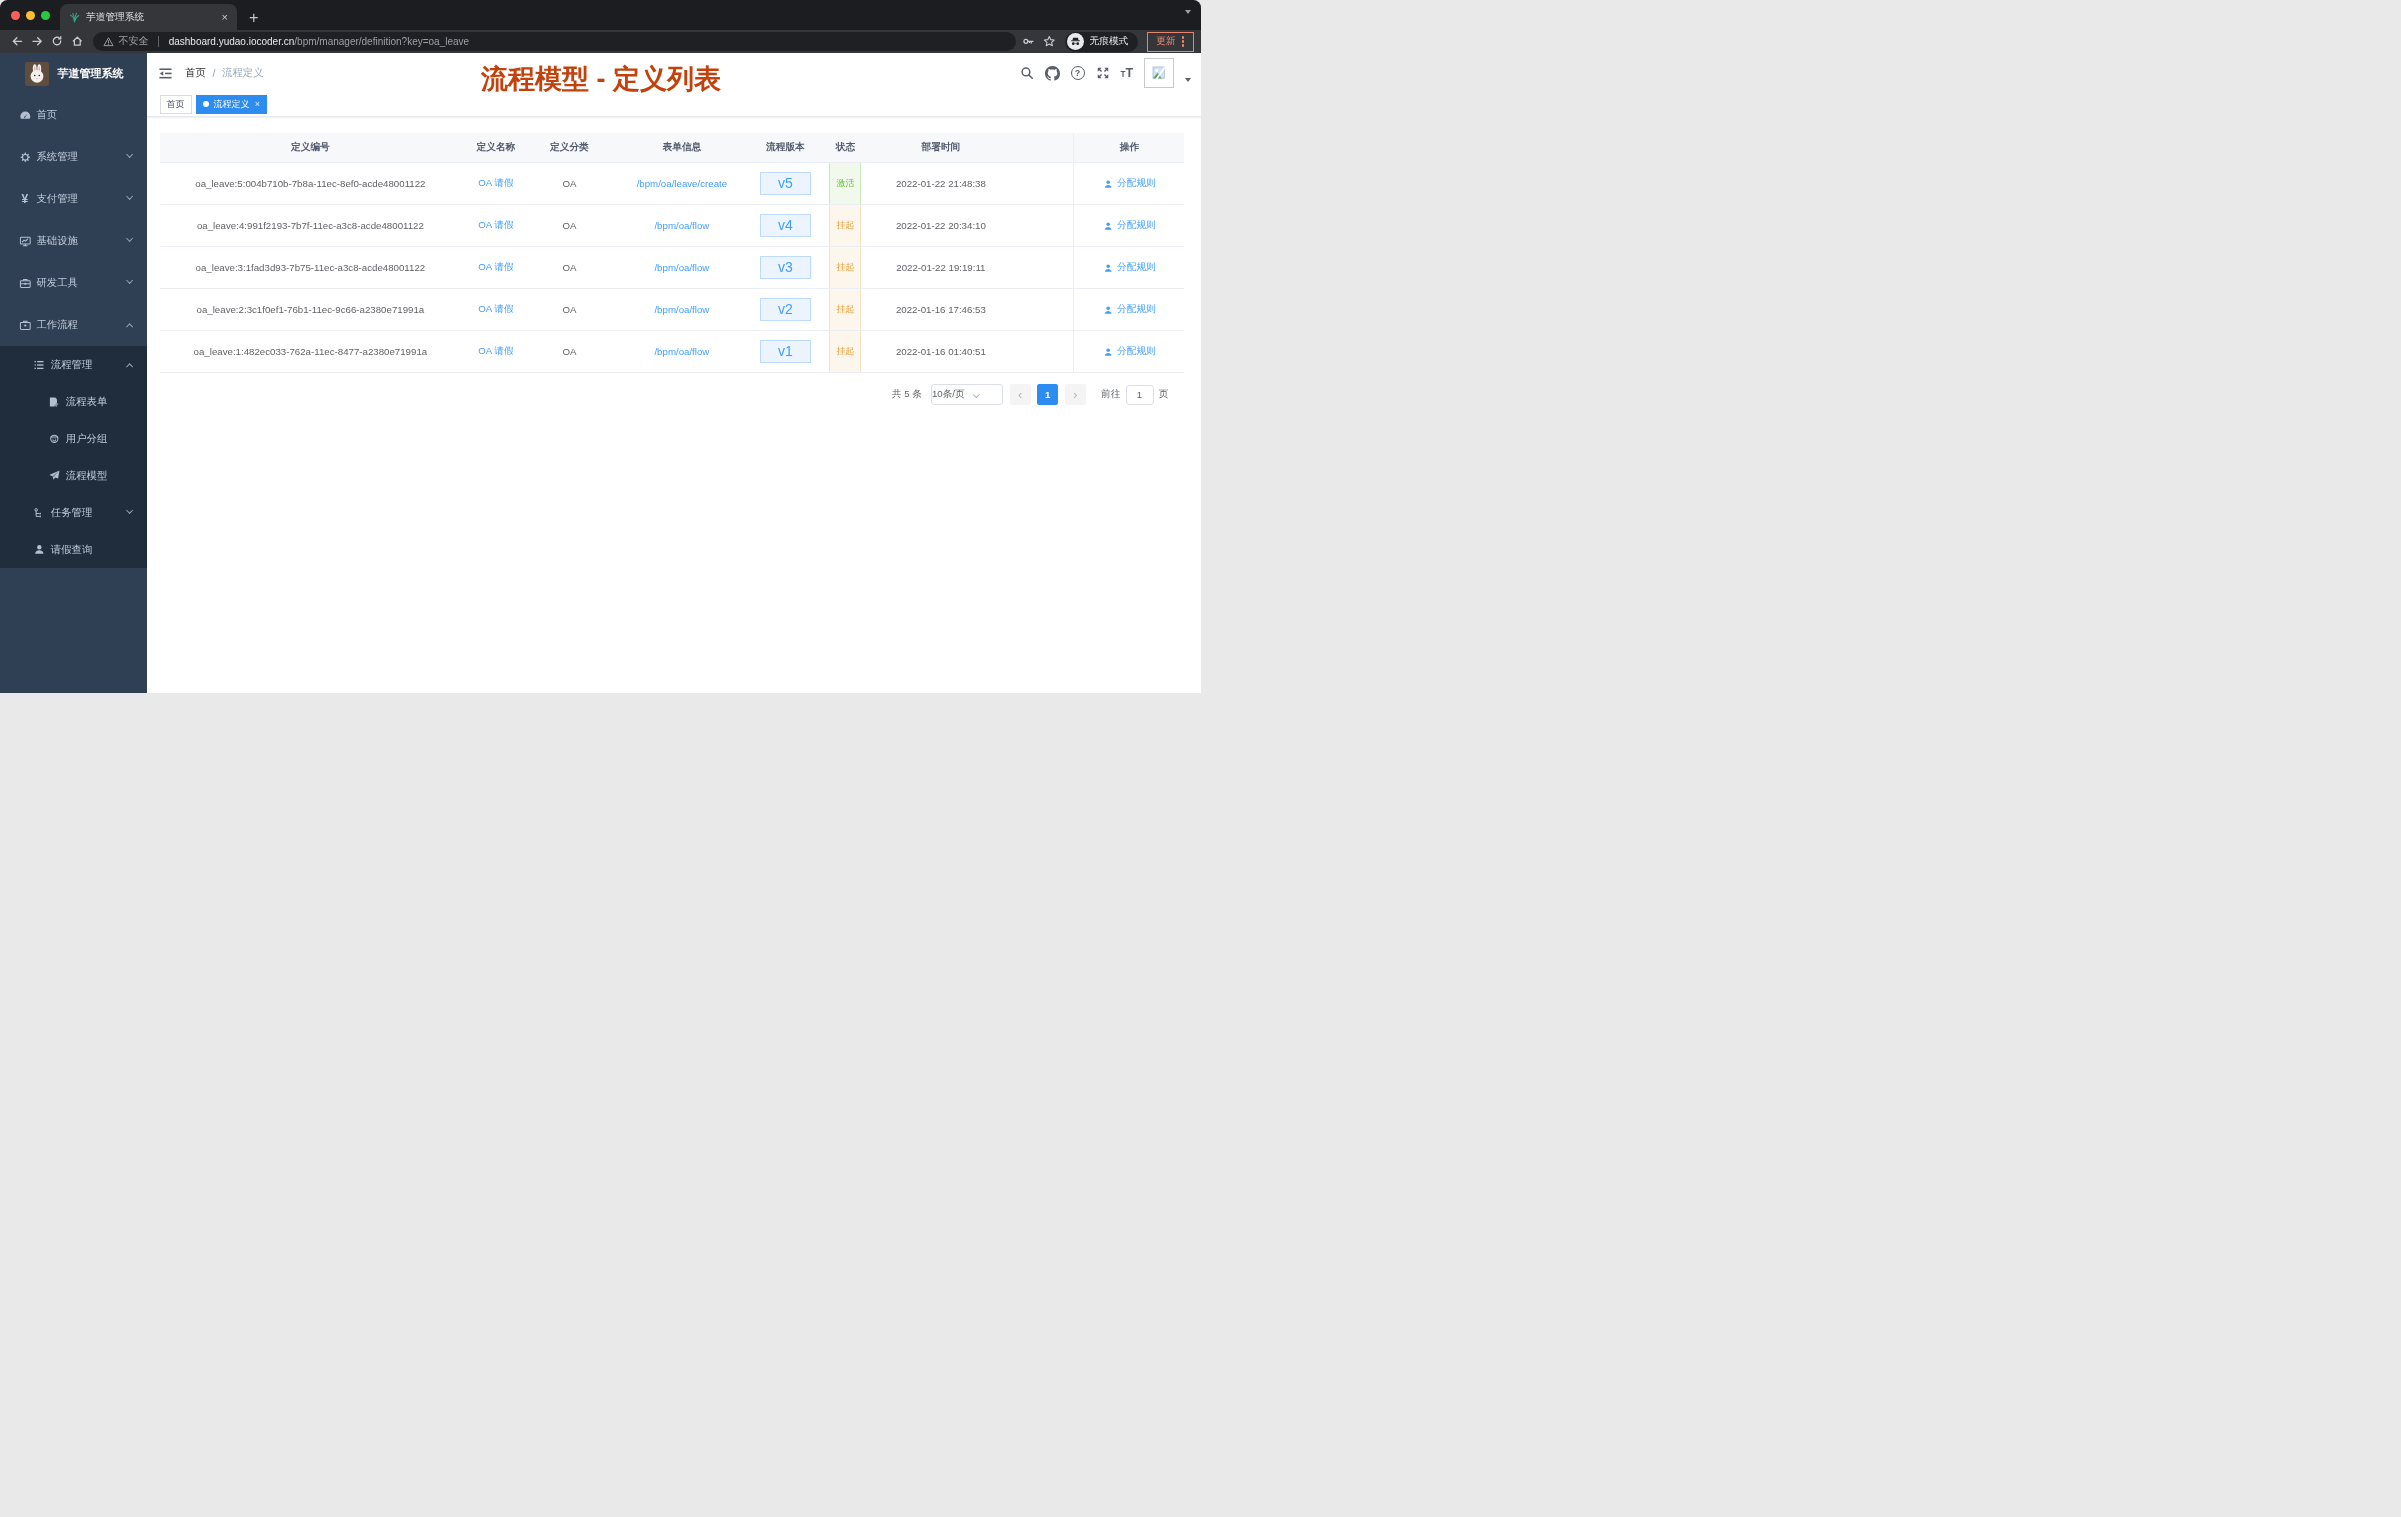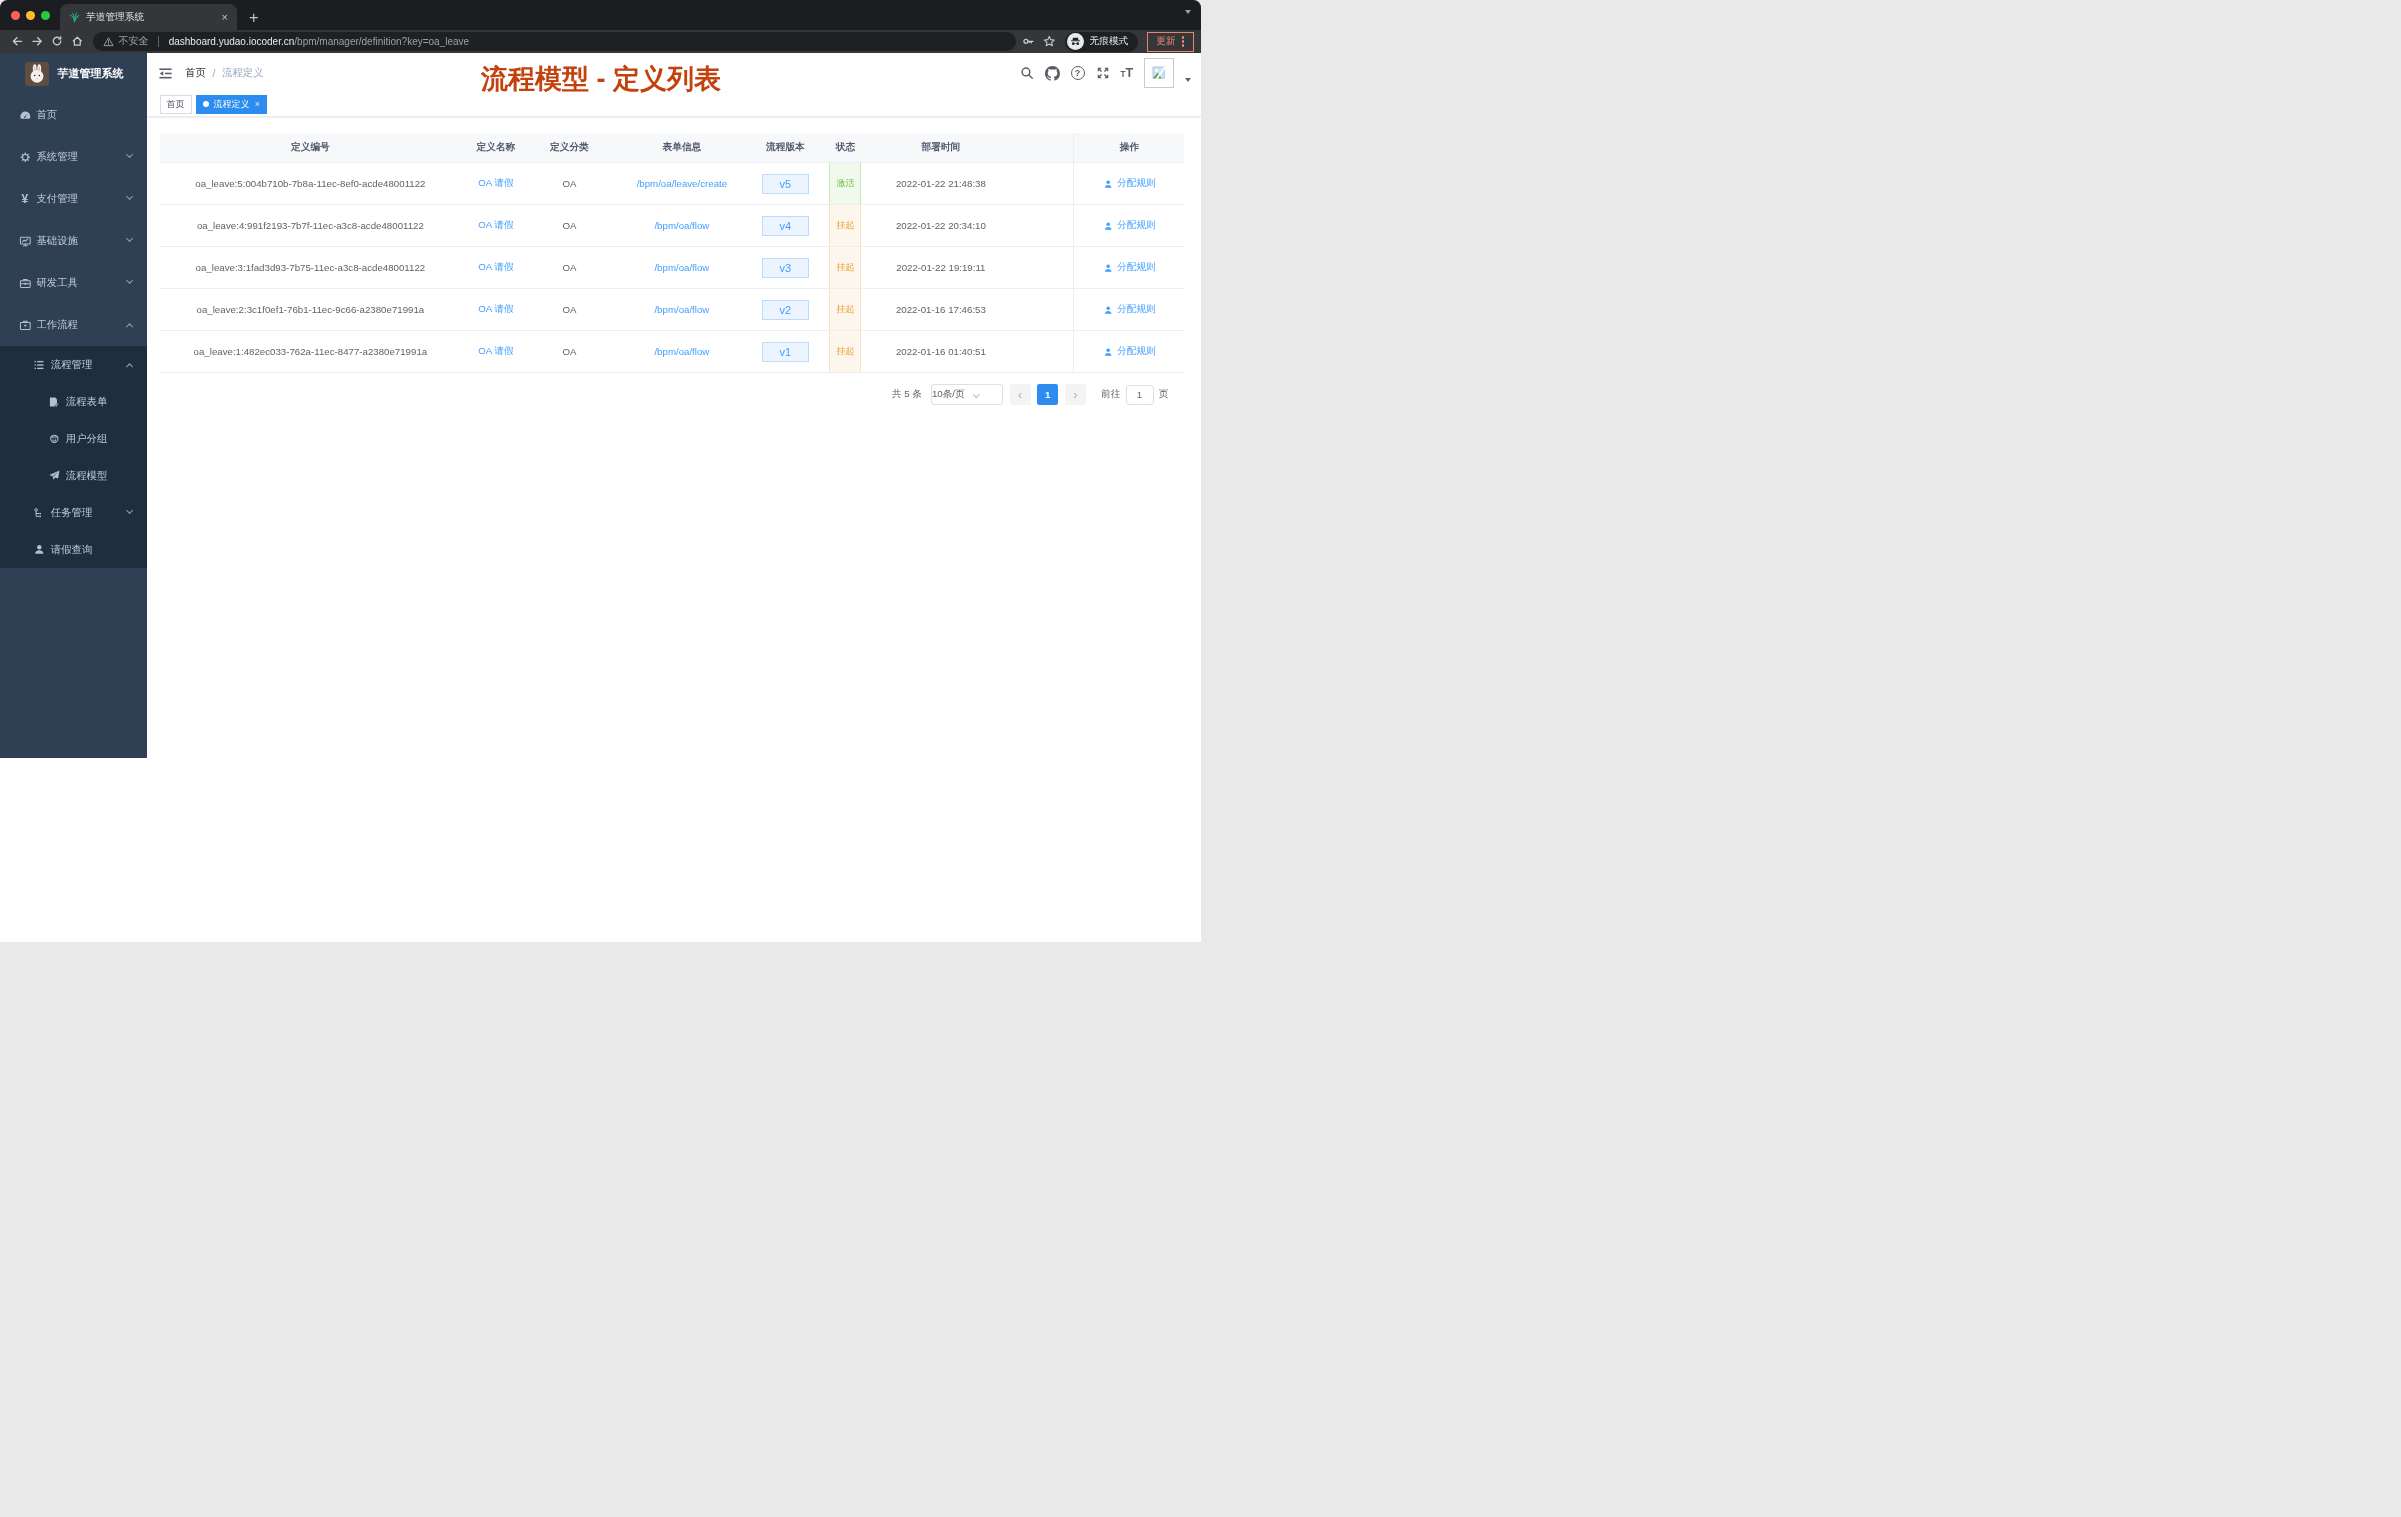--- a/index.html
+++ b/index.html
@@ -1,17 +1,17 @@
 <!DOCTYPE html>
 <html style="font-size:12px"><head>
 <meta charset="utf-8">
 <style>
   *{box-sizing:border-box;margin:0;padding:0}
   body{margin:0;background:#e9e9e9;font-family:"Liberation Sans","DejaVu Sans",sans-serif;-webkit-font-smoothing:antialiased}
-  .window{width:1201px;height:942px;position:relative;overflow:hidden;border-radius:7.4px 7.4px 0 0;background:#fff}
+  .window{width:1201px;height:693px;position:relative;overflow:hidden;border-radius:7.4px 7.4px 0 0;background:#fff}
 
   
   .tabbar{height:30px;background:#1c1d20;display:flex;align-items:flex-end;position:relative}
   .traffic{position:absolute;left:11px;top:11px;display:flex;gap:6px}
   .tdot{width:9px;height:9px;border-radius:50%}
   .tdot.red{background:#ff5f57}.tdot.yellow{background:#febc2e}.tdot.green{background:#28c840}
   .tab{margin-left:60px;width:177px;height:26px;background:#35363a;border-radius:7.4px 7.4px 0 0;display:flex;align-items:center;padding:0 9px;color:#dfe1e5;font-size:9.7px;gap:6px}
   .tab-title{flex:1;white-space:nowrap;overflow:hidden}
   .tab-close{color:#c3c7cc;font-size:11px;cursor:default}
   .newtab{color:#c3c7cc;font-size:16.3px;margin:0 0 5.2px 12px;line-height:1}
@@ -70,21 +70,21 @@
 
   
   .content{padding:16.3px 16.3px 0 13.4px}
   .dtable{width:1024px;font-size:9.7px;color:#606266}
   .trow{display:grid;grid-template-columns:300px 71px 76px 149px 58px 62px 129px 1fr 111px;align-items:stretch;border-bottom:0.7px solid #ebeef5}
   .cell{display:flex;align-items:center;justify-content:center;text-align:left;padding:0 3px;white-space:nowrap;overflow:hidden}
   .thead{height:30px;background:#f7f8fa;color:#515a6e;font-weight:bold}
   .tbody .trow{height:42px;background:#fff}
   .opcell{border-left:0.7px solid #ebeef5}
   .link{color:#409eff;cursor:pointer}
-  .vbadge{display:inline-block;padding:3px 17px;border:0.7px solid #bcdcff;background:#ecf5ff;color:#409eff;border-radius:0;font-size:11px;line-height:1.1}
+  .vbadge{display:inline-block;padding:3px 17px;border:0.7px solid #bcdcff;background:#ecf5ff;color:#409eff;border-radius:0;font-size:14px;line-height:1.1}
   .status{display:inline-block;padding:21px 6px;border-radius:3px;font-size:9px;line-height:1.1;border:0.7px solid transparent}
   .status.success{background:#f0f9eb;border-color:#cde9bc;color:#67c23a}
   .status.warning{background:#fdf6ec;border-color:#f6e3c3;color:#e6a23c}
   .action{color:#409eff;display:inline-flex;align-items:center;gap:3.7px;cursor:pointer}
 
   
   .pagination{display:flex;align-items:center;justify-content:flex-end;margin:11px 16.3px 0 0;font-size:9.7px;color:#606266}
   .ptotal{margin-right:9px}
   .psel{width:72px;height:21px;border:0.7px solid #dcdfe6;border-radius:3px;display:flex;align-items:center;justify-content:flex-start;gap:9.7px;color:#606266;cursor:pointer;background:#fff}
   .selcaret{width:4.5px;height:4.5px;border-right:1px solid #b0b4bb;border-bottom:1px solid #b0b4bb;transform:rotate(45deg) translate(-0.7px,-0.7px)}

